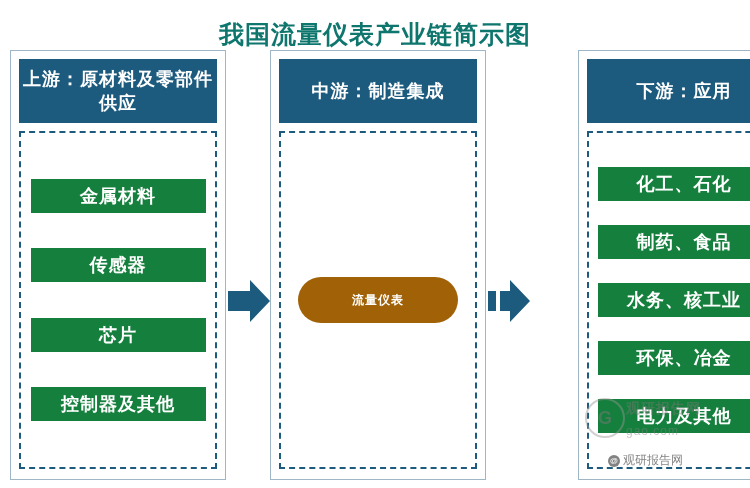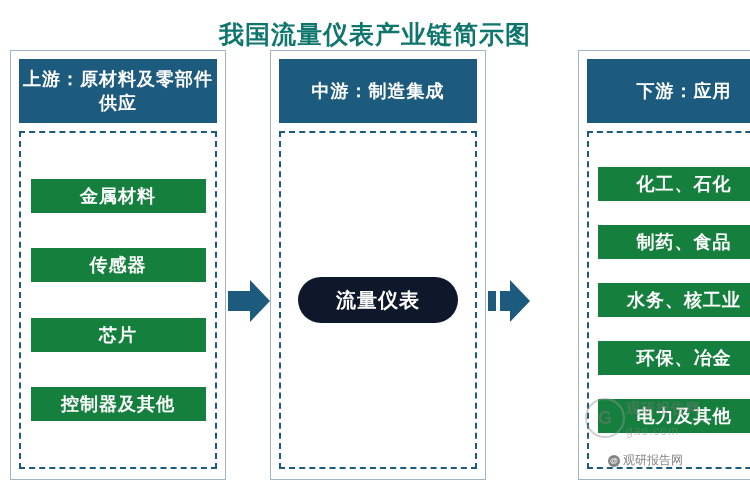--- a/index.html
+++ b/index.html
@@ -87,23 +87,23 @@
     box-sizing: border-box;
   }
   #col-downstream .item { width: 172px; }
 
   .mid-inner {
     justify-content: center;
   }
   .mid-item {
     width: 160px;
     height: 46px;
-    background: #0f172a;
-    color: #ffffff;
-    font-size: 20px;
+    background: #a16207;
+    color: #ffffff;
+    font-size: 12px;
     font-weight: bold;
     border-radius: 24px;
     display: flex;
     align-items: center;
     justify-content: center;
     letter-spacing: 1px;
   }
 
   
   .arrow-solid {

